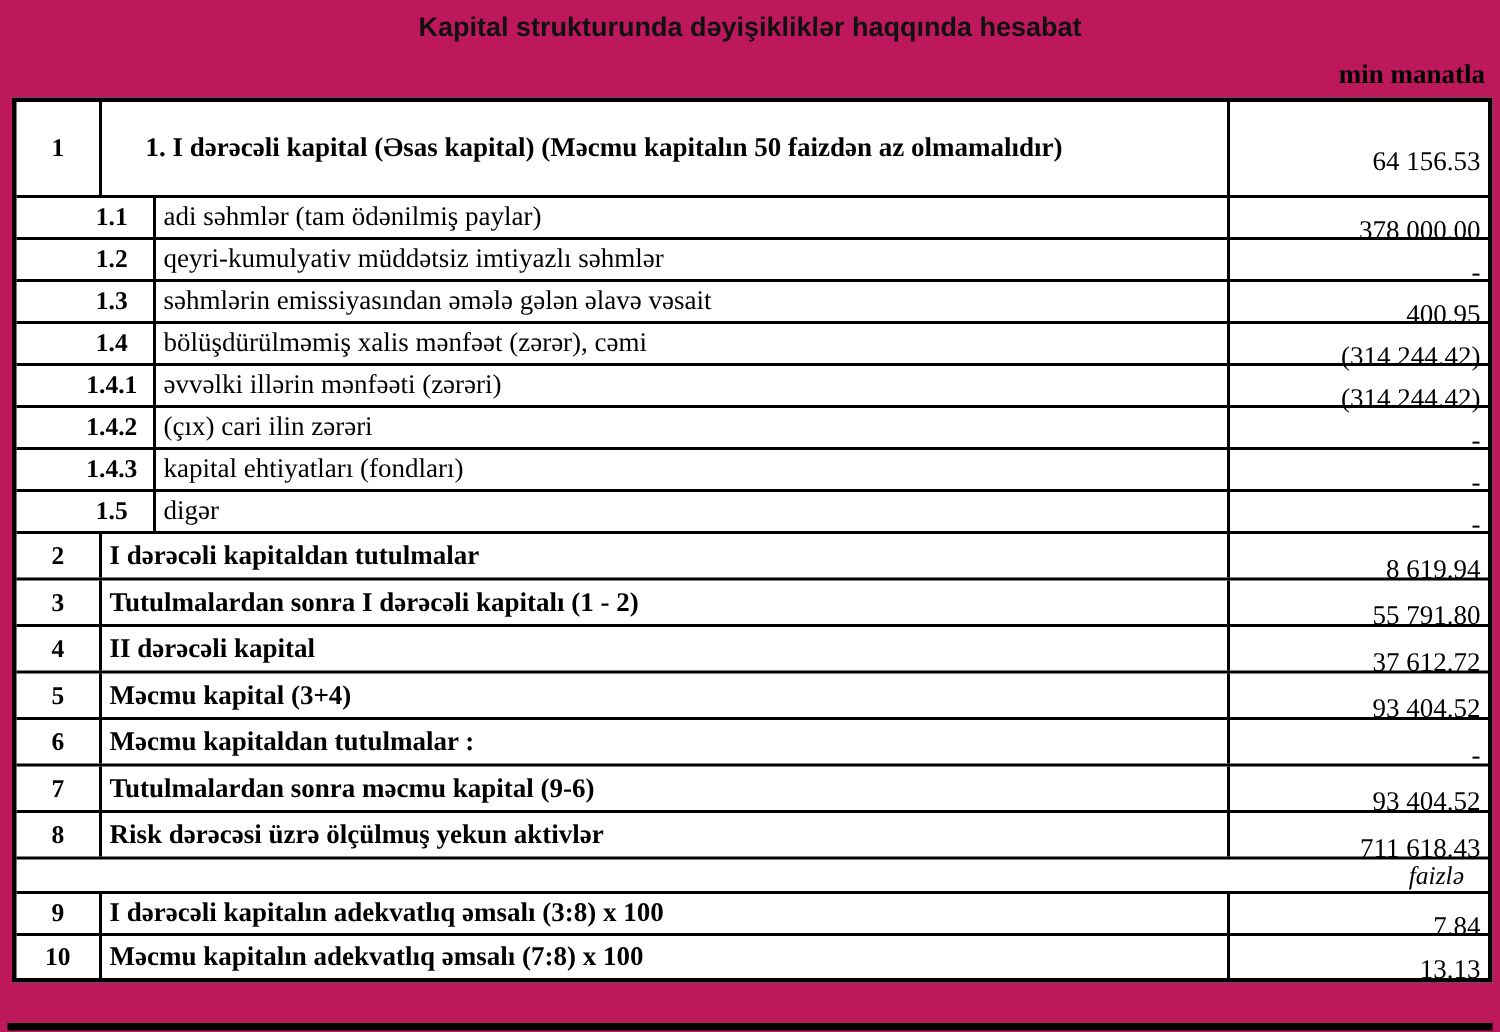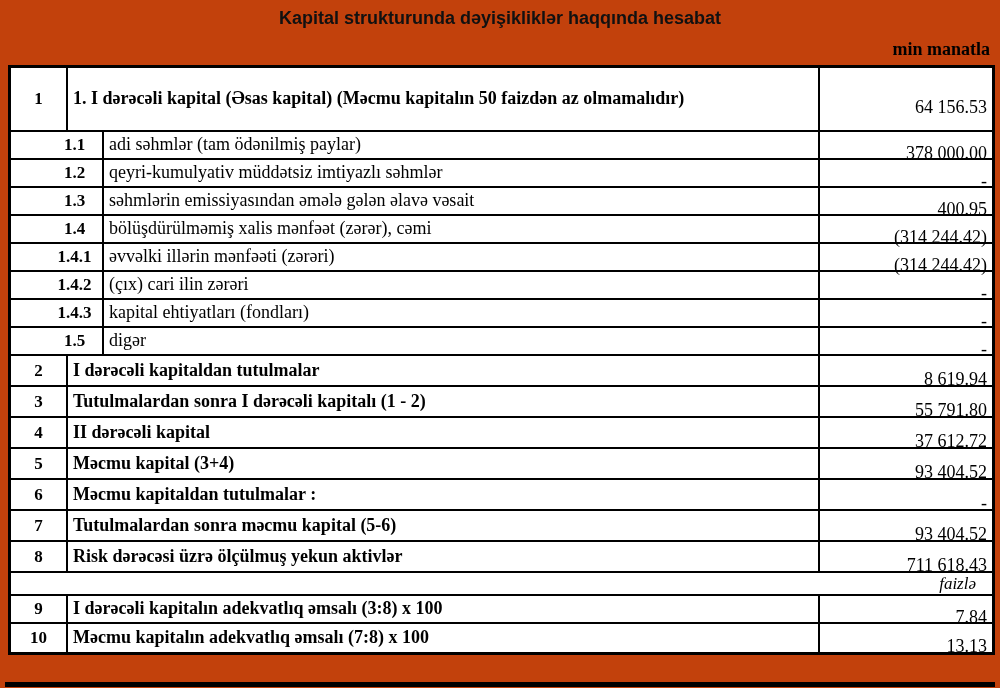--- a/index.html
+++ b/index.html
@@ -1,20 +1,20 @@
 <!DOCTYPE html>
 <html><head>
 <meta charset="utf-8">
 <style>
   * { margin:0; padding:0; box-sizing:border-box; }
   html,body { background:#ffffff; }
   .page {
     position:relative;
     width:1000px; height:688px;
-    background:#c2410c;
+    background:#be185d;
     color:#000000;
     font-family:"Liberation Serif","DejaVu Serif",serif;
     overflow:hidden;
   }
   .title {
     position:absolute; top:8px; left:0; width:100%;
     text-align:center;
     font-family:"Liberation Sans","DejaVu Sans",sans-serif;
     font-weight:bold; font-size:18px; color:#111;
   }
@@ -46,21 +46,21 @@
     display:flex; align-items:center;
     padding-left:5px; font-size:18px; line-height:1.3;
   }
   .c-val {
     width:172px; flex-shrink:0;
     display:flex; align-items:center; justify-content:flex-end;
     padding-right:5px; font-size:18px;margin-top:17px;
   }
   .bold-label .c-label { font-weight:bold; }
   .tall  { height:64px; }
-  .tall .c-label { padding-right:95px; }
+  .tall .c-label { padding-right:95px;margin-left:24px; }
   .sub   { height:28px;padding-left:36px; }
   .main  { height:31px; }
   .ratio { height:28px; }
   .percent-row { height:23px; }
   .c-full {
     flex:1; display:flex; align-items:center; justify-content:flex-end;
     font-style:italic; font-size:17px; padding-right:16px;
   }
   .bottom-bar {
     position:absolute; left:5px; top:682px; width:990px; height:5px;
@@ -149,21 +149,21 @@
           <div class="c-label">Məcmu kapital (3+4)</div>
           <div class="c-val">93 404.52</div>
         </div>
         <div class="trow main bold-label">
           <div class="c-no">6</div>
           <div class="c-label">Məcmu kapitaldan tutulmalar :</div>
           <div class="c-val">-</div>
         </div>
         <div class="trow main bold-label">
           <div class="c-no">7</div>
-          <div class="c-label">Tutulmalardan sonra məcmu kapital (5-6)</div>
+          <div class="c-label">Tutulmalardan sonra məcmu kapital (9-6)</div>
           <div class="c-val">93 404.52</div>
         </div>
         <div class="trow main bold-label">
           <div class="c-no">8</div>
           <div class="c-label">Risk dərəcəsi üzrə ölçülmuş  yekun aktivlər</div>
           <div class="c-val">711 618.43</div>
         </div>
         <div class="trow percent-row">
           <div class="c-full">faizlə</div>
         </div>

